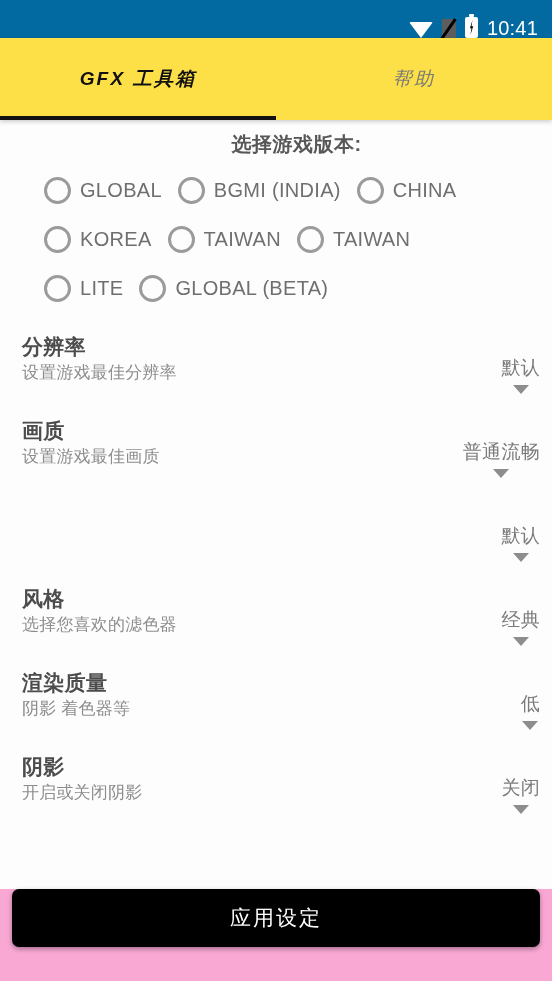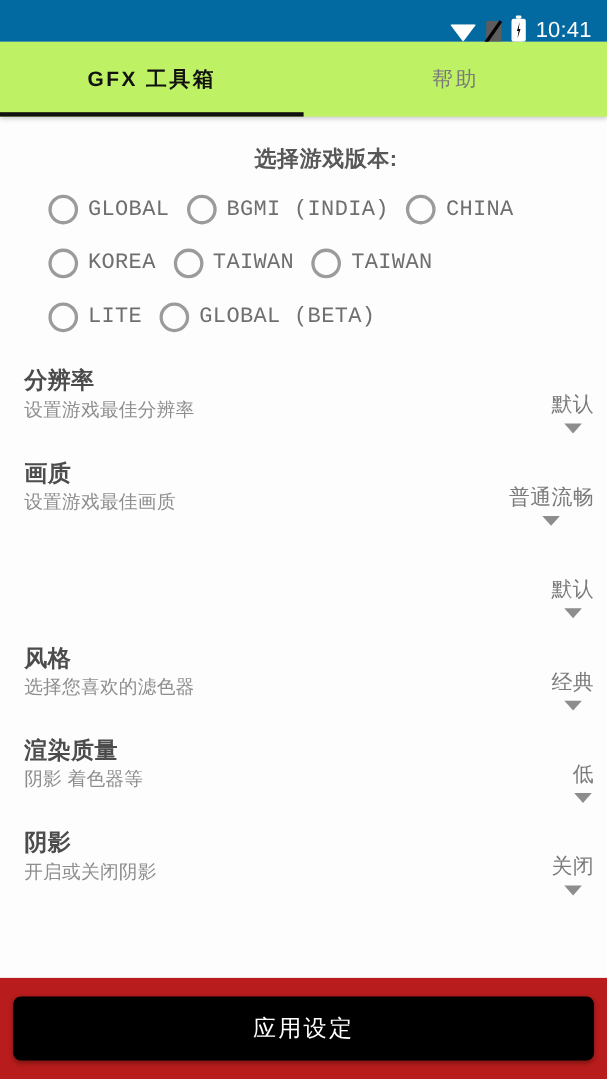--- a/index.html
+++ b/index.html
@@ -20,53 +20,53 @@
   .sim-glyph { position:relative; width:14px; height:19px; }
   .sim-glyph .body { position:absolute; inset:0; background:#5d5d5d; border-radius:1px; }
   .sim-glyph .slash { position:absolute; top:-2px; left:5px; width:3px; height:24px; background:#000; transform:rotate(35deg); }
   .batt-glyph { position:relative; width:13px; height:21px; background:#ffffff; border-radius:2px; }
   .batt-glyph::before { content:""; position:absolute; top:-3px; left:4px; width:5px; height:3px; background:#ffffff; border-radius:1px; }
   .batt-glyph .bolt { position:absolute; top:3px; left:4px; width:5px; height:15px; background:#000;
       clip-path:polygon(70% 0,20% 55%,50% 55%,30% 100%,85% 42%,52% 42%); }
   .sb-time { color:#ffffff; font-size:20px; font-weight:400; letter-spacing:0.2px; line-height:1; }
 
   
-  .tabbar { position:relative; height:68px; background:#bef264; display:flex;
-            box-shadow:0 2px 4px rgba(0,0,0,0.18); z-index:5; }
+  .tabbar { position:relative; height:82px; background:#fde047; display:flex;
+            box-shadow:0 2px 4px rgba(0,0,0,0.18); z-index:5;font-style:italic; }
   .tab { flex:1 1 50%; display:flex; align-items:center; justify-content:center; cursor:pointer; position:relative; }
   .tab-label { font-size:19px; letter-spacing:2.2px; }
   .tab.active .tab-label { color:#111111; font-weight:bold; }
   .tab.inactive .tab-label { color:#7a7a7a; font-weight:normal;text-align:center; }
   .tab.active::after { content:""; position:absolute; left:0; right:0; bottom:0; height:4px; background:#111111; }
 
   
   .content { position:absolute; top:114px; left:0; right:0; bottom:92px; background:#fdfdfd; overflow:hidden; }
 
   .version-title { text-align:center; font-size:20px; font-weight:bold; color:#575757; padding-top:17px; letter-spacing:0.5px;padding-left:41px; }
 
   .radio-wrap { display:flex; flex-wrap:wrap; padding:8px 44px 0 44px; row-gap:0; }
   .radio-item { display:flex; align-items:center; height:49px; margin-right:16px; cursor:pointer; }
   .radio-circle { width:27px; height:27px; border:3px solid #9b9b9b; border-radius:50%; background:transparent; flex:none; }
-  .radio-text { font-size:20px; color:#6f6f6f; margin-left:9px; letter-spacing:0.3px; white-space:nowrap;font-family:Liberation Mono, monospace; }
+  .radio-text { font-size:20px; color:#6f6f6f; margin-left:9px; letter-spacing:0.3px; white-space:nowrap; }
 
   .settings { padding:14px 0 0 0; }
   .setting-row { position:relative; height:84px; padding:0 32px; }
   .setting-left { position:absolute; left:22px; top:8px; }
   .setting-title { font-size:21px; font-weight:bold; color:#4c4c4c; line-height:1.18; letter-spacing:0.3px; }
   .setting-sub { font-size:17px; color:#8d8d8d; line-height:1.35; margin-top:2px; letter-spacing:0.2px; }
   .setting-value { position:absolute; right:12px; top:28px; display:flex; align-items:center; gap:4px; cursor:pointer;flex-direction:column; }
   .value-text { font-size:19px; color:#7b7b7b; letter-spacing:0.3px; }
   .caret { width:0;height:0;border-left:8px solid transparent;border-right:8px solid transparent;border-top:9px solid #8d8d8d; }
 
   .fade-mask { position:absolute; left:0; right:0; bottom:0; height:44px;
      background:linear-gradient(to bottom, rgba(253,253,253,0) 0%, rgba(253,253,253,0.85) 55%, rgba(253,253,253,1) 100%);
      pointer-events:none; }
 
   
-  .button-bar { position:absolute; left:0; right:0; bottom:0; height:92px; background:#b91c1c; display:flex; align-items:center; justify-content:center; }
+  .button-bar { position:absolute; left:0; right:0; bottom:0; height:92px; background:#f9a8d4; display:flex; justify-content:center; }
   .apply-btn { width:528px; height:58px; background:#000000; border:none; border-radius:7px; color:#ffffff;
      font-family:"Liberation Sans","DejaVu Sans",sans-serif; font-size:21px; letter-spacing:2px; cursor:pointer;
      box-shadow:0 2px 5px rgba(0,0,0,0.35); }
 </style>
 </head>
 <body>
 
 <div id="screen">
 
   <div class="statusbar">

